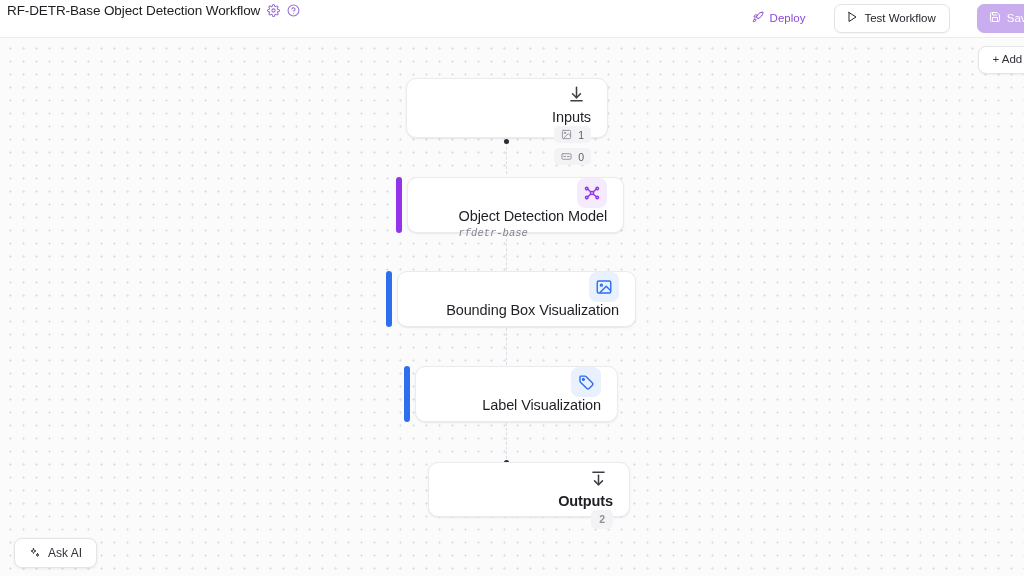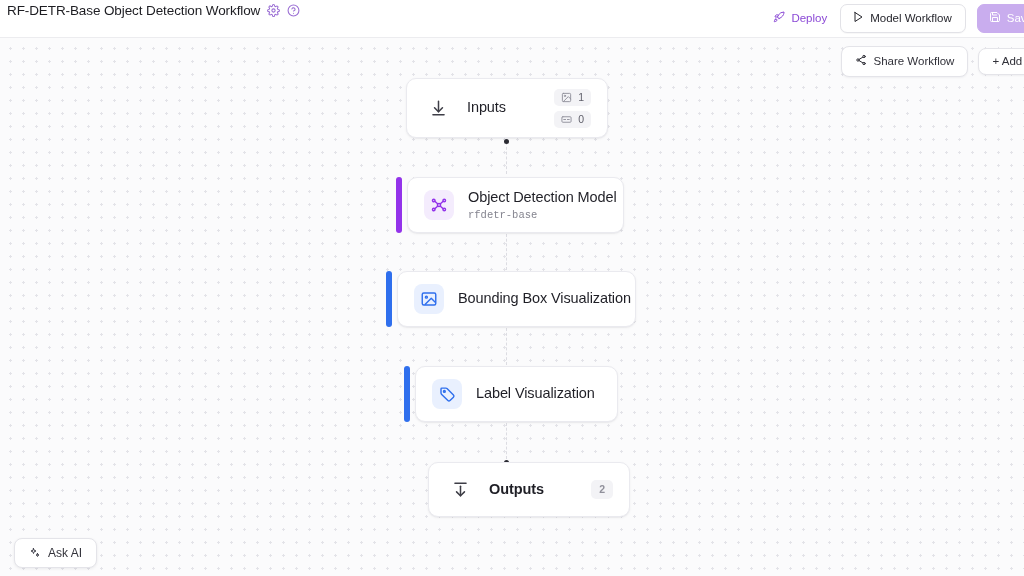--- a/index.html
+++ b/index.html
@@ -77,21 +77,21 @@
     line-height: 1;
   }
 
   
   .hdr-right {
     position: absolute;
     right: 0;
     top: 4px;
     display: flex;
     align-items: center;
-    gap: 11px;
+    gap: 27px;
     padding-right: 0;
   }
 
   .btn {
     display: inline-flex;
     align-items: center;
     gap: 6px;
     font-size: 11.5px;
     border-radius: 7px;
     white-space: nowrap;
@@ -189,22 +189,23 @@
   }
   .accent-purple { background: #9333ea; }
   .accent-blue  { background: #2f6fed; }
 
   .card {
     background: #ffffff;
     border: 1px solid #eaeaef;
     border-radius: 10px;
     box-shadow: 0 1px 3px rgba(16,16,30,0.055), 0 1px 1px rgba(16,16,30,0.03);
     display: flex;
-    align-items: center;
+    align-items: flex-end;
     padding: 0 16px;
+    flex-direction: column;
   }
 
   .node-icon {
     width: 30px; height: 30px;
     border-radius: 8px;
     display: flex;
     align-items: center;
     justify-content: center;
     flex: none;
   }
@@ -222,20 +223,21 @@
   .node-title {
     font-size: 14.5px;
     color: #1f1f26;
     letter-spacing: -0.1px;
     white-space: nowrap;
     line-height: 1.2;
   }
   .node-sub {
     font-size: 10.5px;
     color: #84848f;
+    font-style: italic;
     font-family: "Liberation Mono", monospace;
     margin-top: 2px;
     white-space: nowrap;
   }
 
   .node-badges {
     margin-left: auto;
     padding-left: 22px;
     display: flex;
     flex-direction: column;
@@ -340,21 +342,21 @@
         </span>
         <span>Deploy</span>
       </button>
 
       <button class="btn btn-test">
         <span>
           <svg width="12" height="12" viewBox="0 0 24 24" fill="none" stroke="currentColor" stroke-width="2" stroke-linecap="round" stroke-linejoin="round">
             <polygon points="6 3 20 12 6 21 6 3"></polygon>
           </svg>
         </span>
-        <span>Model Workflow</span>
+        <span>Test Workflow</span>
       </button>
 
       <button class="btn btn-save">
         <span>
           <svg width="12" height="12" viewBox="0 0 24 24" fill="none" stroke="currentColor" stroke-width="2" stroke-linecap="round" stroke-linejoin="round">
             <path d="M19 21H5a2 2 0 0 1-2-2V5a2 2 0 0 1 2-2h11l5 5v11a2 2 0 0 1-2 2z"></path>
             <polyline points="17 21 17 13 7 13 7 21"></polyline>
             <polyline points="7 3 7 8 15 8"></polyline>
           </svg>
         </span>
@@ -484,31 +486,19 @@
         <svg width="12" height="12" viewBox="0 0 24 24" fill="none" stroke="currentColor" stroke-width="1.9" stroke-linecap="round" stroke-linejoin="round">
           <path d="M9 3l1.4 3.6L14 8l-3.6 1.4L9 13l-1.4-3.6L4 8l3.6-1.4z"></path>
           <path d="M17 13l.9 2.3L20 16l-2.1.7L17 19l-.9-2.3L14 16l2.1-.7z"></path>
         </svg>
       </span>
       <span>Ask AI</span>
     </button>
   </div>
 
   <div class="toolbar-right">
-    <button class="btn btn-share">
-      <span>
-        <svg width="12" height="12" viewBox="0 0 24 24" fill="none" stroke="currentColor" stroke-width="2" stroke-linecap="round" stroke-linejoin="round">
-          <circle cx="18" cy="5" r="2.4"></circle>
-          <circle cx="6" cy="12" r="2.4"></circle>
-          <circle cx="18" cy="19" r="2.4"></circle>
-          <line x1="8.1" y1="10.8" x2="15.9" y2="6.2"></line>
-          <line x1="8.1" y1="13.2" x2="15.9" y2="17.8"></line>
-        </svg>
-      </span>
-      <span>Share Workflow</span>
-    </button>
 
     <button class="btn btn-addblock">
       <span>+ Add Blo</span>
     </button>
   </div>
 
 </div>
 
 </body></html>

